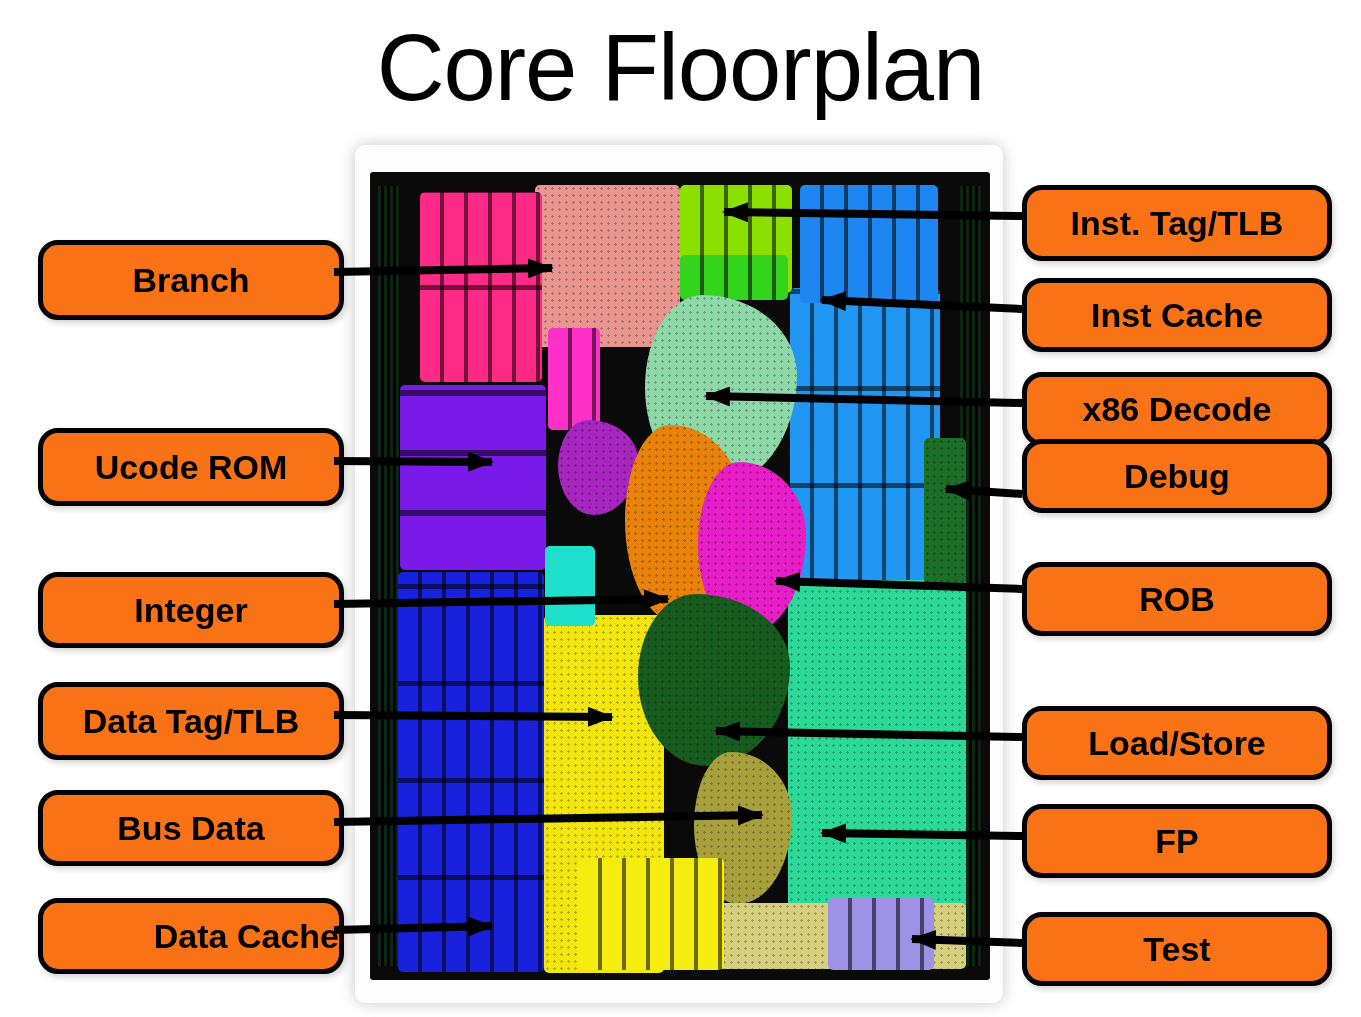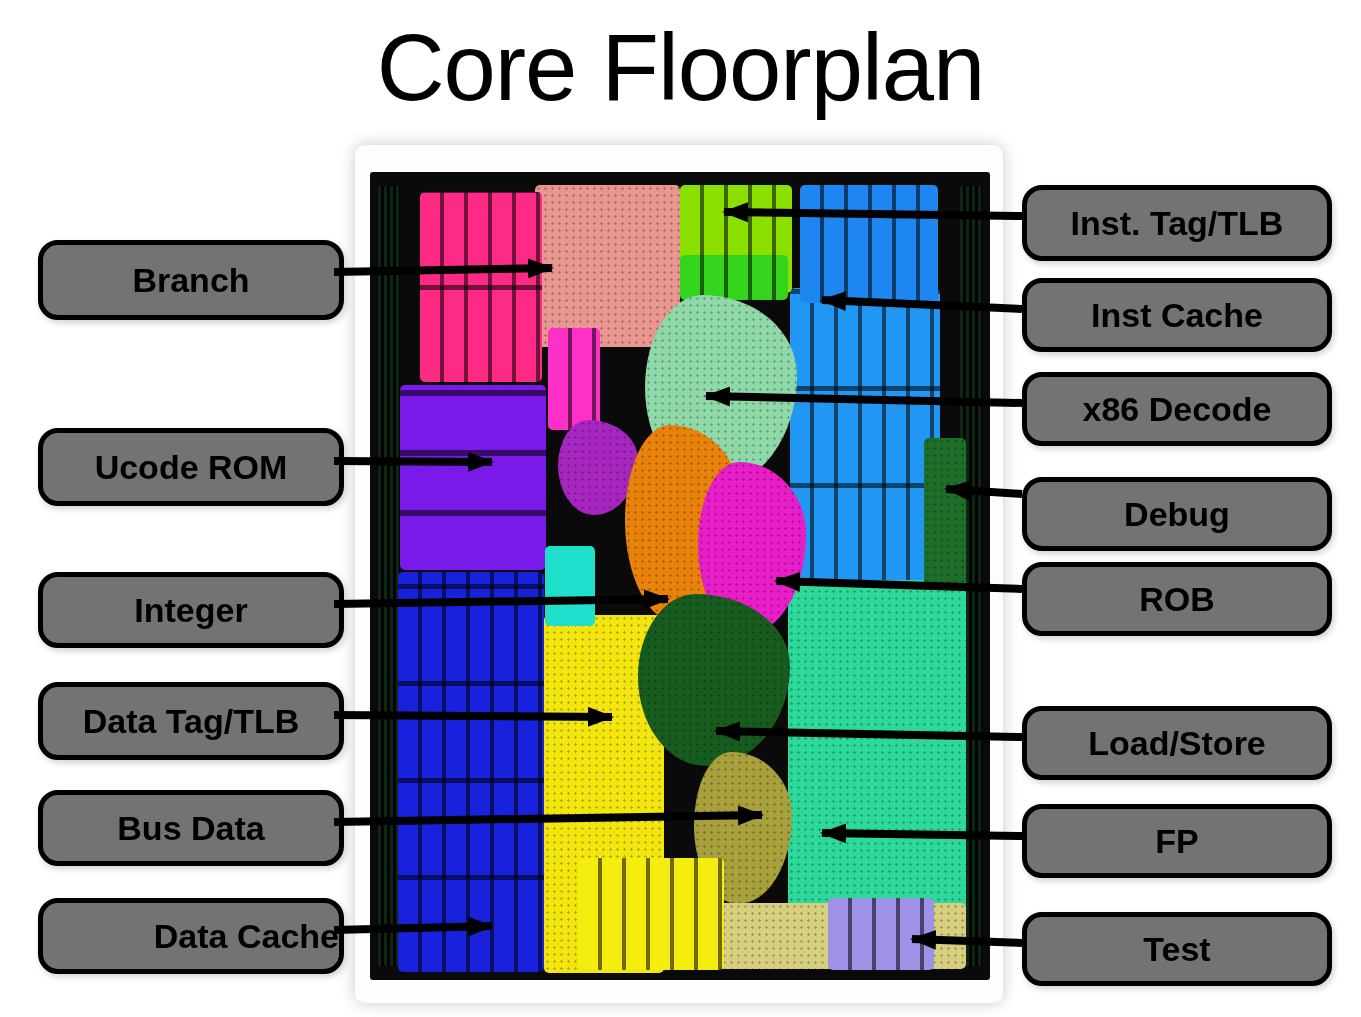--- a/index.html
+++ b/index.html
@@ -26,21 +26,21 @@
       repeating-linear-gradient(90deg, rgba(0,0,0,0) 0 20px, rgba(0,0,0,0.55) 20px 24px),
       repeating-linear-gradient(0deg, rgba(0,0,0,0) 0 92px, rgba(0,0,0,0.55) 92px 97px);}
   .rows{background-image:repeating-linear-gradient(0deg, rgba(0,0,0,0) 0 54px, rgba(0,0,0,0.55) 54px 60px);}
   .speckle{background-image:radial-gradient(rgba(0,0,0,0.26) 1.2px, rgba(0,0,0,0) 1.2px);background-size:7px 7px;}
   .blob{border-radius:38% 62% 55% 45% / 48% 42% 58% 52%;}
   .edgecol{
     position:absolute;opacity:.85;
     background:repeating-linear-gradient(90deg,#0c2c14 0 3px,#000 3px 6px);
   }
   .callout{
-    position:absolute;background:#737373;border:5px solid #000;border-radius:20px;
+    position:absolute;background:#f97316;border:5px solid #000;border-radius:20px;
     display:flex;align-items:center;justify-content:center;
     font-size:34px;font-weight:700;color:#000;white-space:nowrap;
     box-shadow:2px 3px 6px rgba(0,0,0,0.18);
   }
   svg.arrows{position:absolute;left:0;top:0;pointer-events:none;}
 </style>
 </head>
 <body>
 
 <div class="title">Core Floorplan</div>
@@ -96,21 +96,21 @@
 
 <div class="callout" style="left:1022px;top:185px;width:300px;height:66px;">
     <span>Inst. Tag/TLB</span>
   </div>
 <div class="callout" style="left:1022px;top:278px;width:300px;height:64px;">
     <span>Inst Cache</span>
   </div>
 <div class="callout" style="left:1022px;top:372px;width:300px;height:64px;">
     <span>x86 Decode</span>
   </div>
-<div class="callout" style="left:1022px;top:477px;width:300px;height:64px;">
+<div class="callout" style="left:1022px;top:439px;width:300px;height:64px;">
     <span>Debug</span>
   </div>
 <div class="callout" style="left:1022px;top:562px;width:300px;height:64px;">
     <span>ROB</span>
   </div>
 <div class="callout" style="left:1022px;top:706px;width:300px;height:64px;">
     <span>Load/Store</span>
   </div>
 <div class="callout" style="left:1022px;top:804px;width:300px;height:64px;">
     <span>FP</span>

